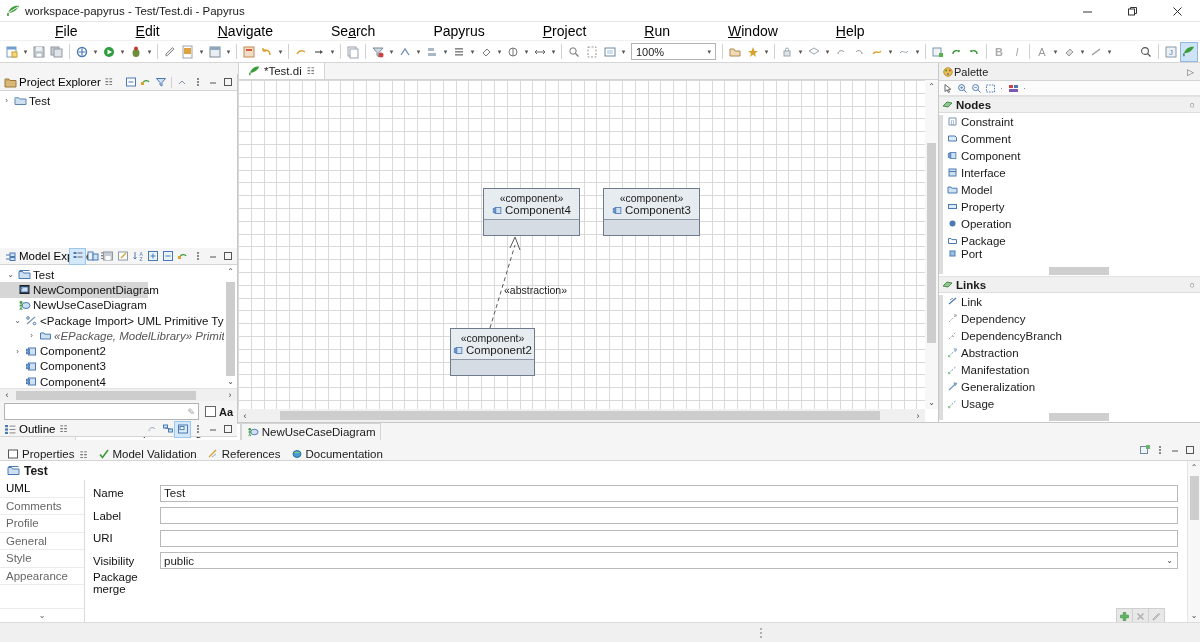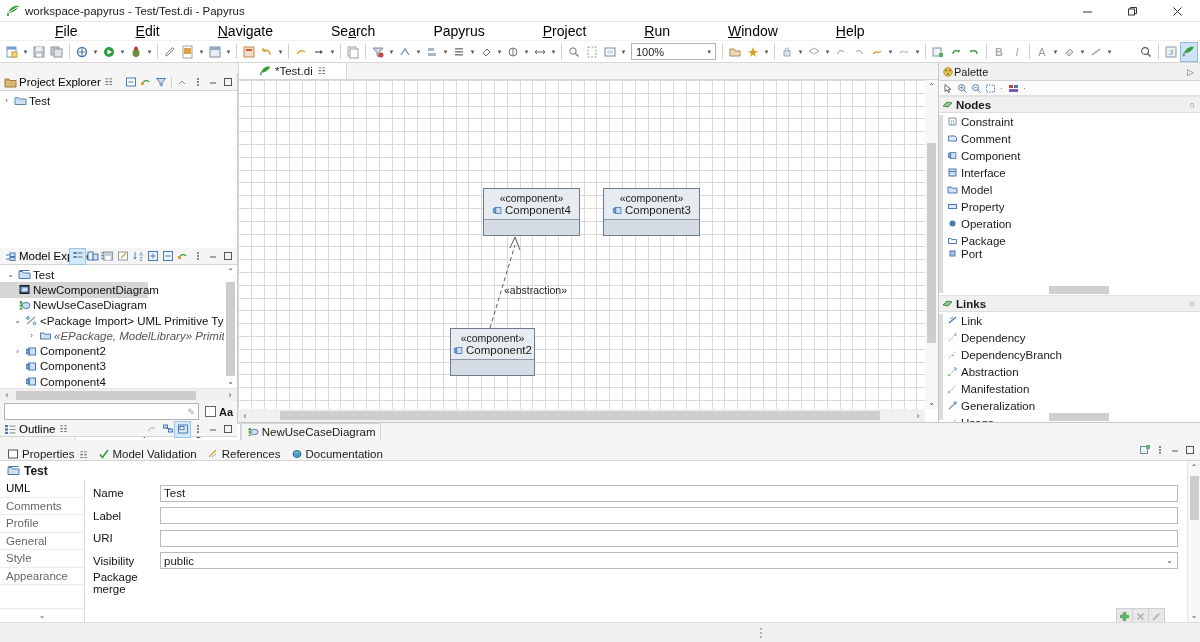--- a/index.html
+++ b/index.html
@@ -93,21 +93,21 @@
     position:absolute; left:3px; top:3px; right:3px; bottom:18px;
     background-color:#fdfdfd;
     background-image:
       repeating-linear-gradient(to right, #dfdfdf 0 1px, transparent 1px 7px),
       repeating-linear-gradient(to bottom, #dfdfdf 0 1px, transparent 1px 7px);
   }
 
   
   .center { flex:1; display:flex; flex-direction:column; min-width:0; }
   .edtabs { height:17px; background:#f5f5f5; display:flex; align-items:flex-end; border-bottom:1px solid #d4d4d4;}
-  .edtab { height:17px; display:flex; align-items:center; padding:0 20px; background:#fff; border:1px solid #d4d4d4; border-bottom:none; font-size:11.5px;}
+  .edtab { height:17px; display:flex; align-items:center; padding:0 9px; background:#fff; border:1px solid #d4d4d4; border-bottom:none; font-size:11.5px;}
   .edtab .t-icon { width:14px; height:13px; display:flex; align-items:center; justify-content:center; margin-right:2px;}
   .edtab .x { margin-left:5px; font-size:9px; color:#555; }
 
   .canvaswrap { flex:1; position:relative; background:#fff; min-height:0; }
   .canvas {
     position:absolute; left:0; top:0; right:13px; bottom:13px; overflow:hidden;
     background-color:#ffffff;
     background-image:
       repeating-linear-gradient(to right, #d9d9d9 0 1px, transparent 1px 12.8px),
       repeating-linear-gradient(to bottom, #d9d9d9 0 1px, transparent 1px 12.8px);
@@ -998,21 +998,21 @@
 
       <div class="grp-head">
         <span>
           <svg width="11" height="11" viewBox="0 0 11 11">
               <path d="M1 7 L5 3 L10 4 L6 8 Z" fill="#8fc98f" stroke="#4a8a4a"></path>
             </svg>
         </span>
         <span class="gname">Nodes</span>
         <span class="gcol">○</span>
       </div>
-      <div class="pal-list" style="height:182px;">
+      <div class="pal-list" style="height:163px;">
         <div class="pal-vbar"></div>
         <div class="pitem">
           <span class="pi">
               <svg width="11" height="11" viewBox="0 0 11 11">
                 <path d="M2 2 L9 2 L9 9 L2 9 Z" fill="none" stroke="#7a93ab"></path>
                 <text x="5.5" y="7.5" font-size="5" text-anchor="middle" fill="#4a7ab5">{}</text>
               </svg>
             </span>
           <span>Constraint</span>
         </div>

